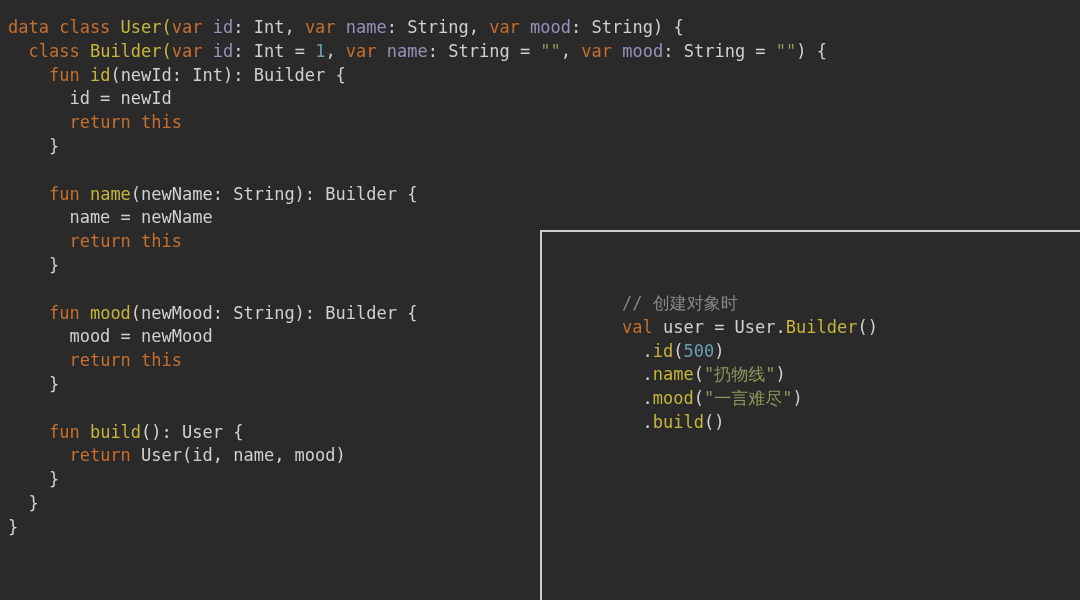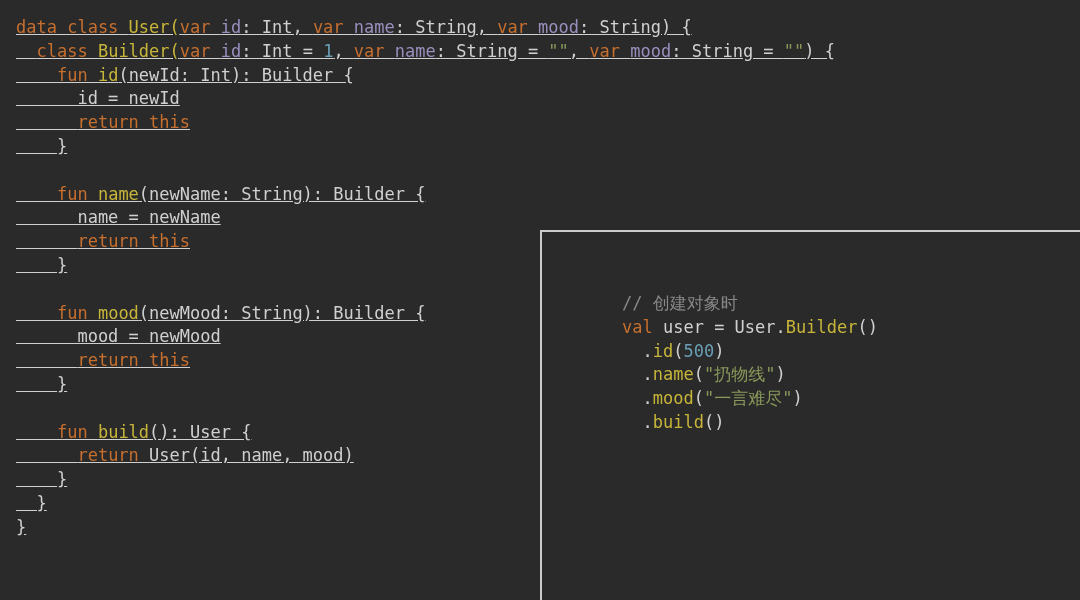--- a/index.html
+++ b/index.html
@@ -8,24 +8,23 @@
     background: #2a2a2a;
     font-family: "Menlo", "Consolas", "DejaVu Sans Mono", monospace;
     font-size: 17px;
     line-height: 1.4;
     width: 1080px;
     height: 600px;
     overflow: hidden;
     position: relative;
   }
   .main-code {
-    padding: 16px 16px;
+    padding: 16px 8px;
     color: #d0d0d0;
     white-space: pre;
-    text-decoration: underline;
   }
   .inset {
     position: absolute;
     right: 0;
     bottom: 0;
     width: 540px;
     height: 370px;
     background: #2a2a2a;
     border-top: 2px solid #ccc;
     border-left: 2px solid #ccc;

